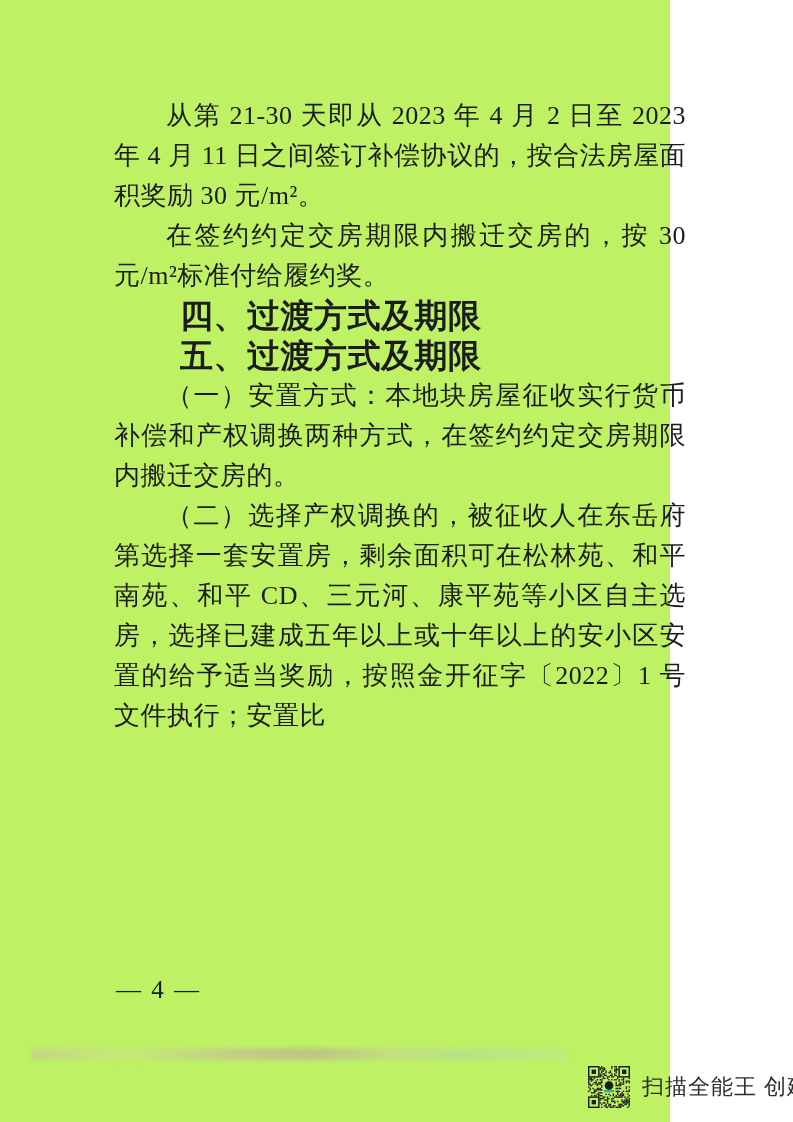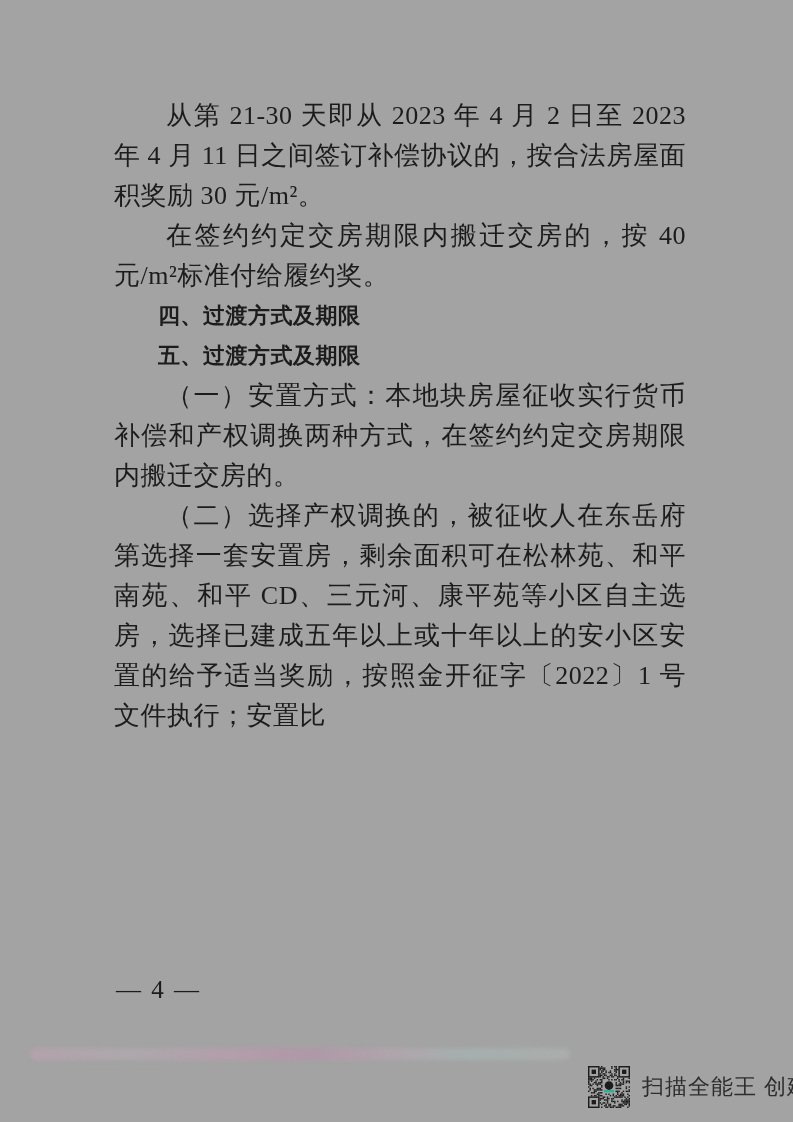--- a/index.html
+++ b/index.html
@@ -6,44 +6,44 @@
     margin: 0;
     padding: 0;
     width: 793px;
     height: 1122px;
     background: #ffffff;
     overflow: hidden;
     position: relative;
   }
   .page {
     position: relative;
-    width: 793px;
+    width: 670px;
     height: 1122px;
-    background: #a3a3a3;
+    background: #bef264;
     font-family: "Liberation Serif", "DejaVu Serif", serif;
     color: #1c1c1c;
   }
   .content {
     position: absolute;
     left: 114px;
     top: 96px;
     width: 572px;
     font-size: 26px;
     line-height: 40px;
     text-align: justify;
     letter-spacing: 0.5px;
   }
   .para {
     margin: 0;
     text-indent: 2em;
   }
   .heading {
     margin: 0;
     text-indent: 2em;
-    font-size: 22px;
+    font-size: 33px;
     line-height: 40px;
     font-weight: 700;
     font-family: "Liberation Sans", "DejaVu Sans", sans-serif;
   }
   .page-number {
     position: absolute;
     left: 116px;
     top: 976px;
     font-size: 25px;
     letter-spacing: 2px;
@@ -88,21 +88,21 @@
     white-space: nowrap;
   }
 </style>
 </head>
 <body>
 
 <div class="page">
 
   <div class="content">
     <p class="para">从第 21-30 天即从 2023 年 4 月 2 日至 2023 年 4 月 11 日之间签订补偿协议的，按合法房屋面积奖励 30 元/m²。</p>
-    <p class="para">在签约约定交房期限内搬迁交房的，按 40 元/m²标准付给履约奖。</p>
+    <p class="para">在签约约定交房期限内搬迁交房的，按 30 元/m²标准付给履约奖。</p>
     <h2 class="heading">四、过渡方式及期限</h2>
     <h2 class="heading">五、过渡方式及期限</h2>
     <p class="para">（一）安置方式：本地块房屋征收实行货币补偿和产权调换两种方式，在签约约定交房期限内搬迁交房的。</p>
     <p class="para">（二）选择产权调换的，被征收人在东岳府第选择一套安置房，剩余面积可在松林苑、和平南苑、和平 CD、三元河、康平苑等小区自主选房，选择已建成五年以上或十年以上的安小区安置的给予适当奖励，按照金开征字〔2022〕1 号文件执行；安置比</p>
   </div>
 
   <div class="page-number">— 4 —</div>
 
   <div class="scan-smudge"></div>
 

